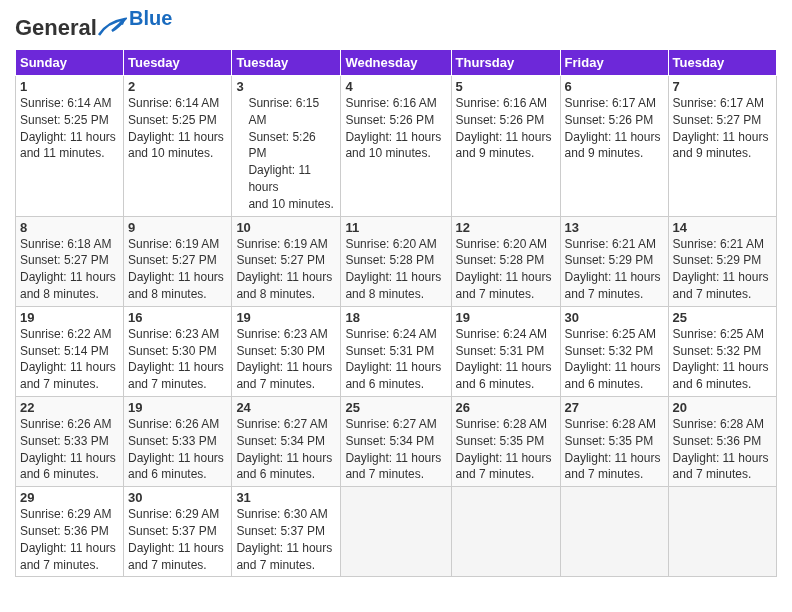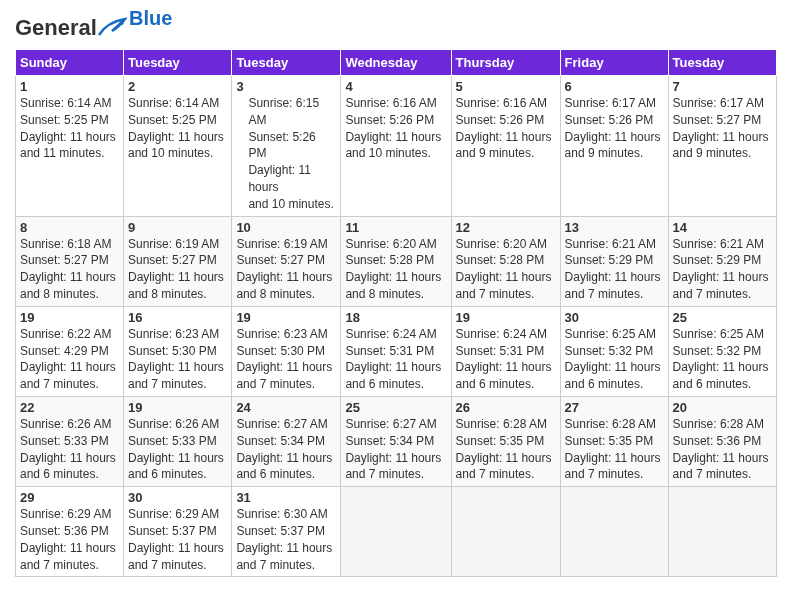--- a/index.html
+++ b/index.html
@@ -213,21 +213,21 @@
             <div class="day-info" style="white-space: pre-line;">Sunrise: 6:21 AM
 Sunset: 5:29 PM
 Daylight: 11 hours
 and 7 minutes.</div>
           </td>
         </tr>
         <tr>
           <td>
             <span class="day-num">19</span>
             <div class="day-info" style="white-space: pre-line;">Sunrise: 6:22 AM
-Sunset: 4:29 PM
+Sunset: 5:14 PM
 Daylight: 11 hours
 and 7 minutes.</div>
           </td>
           <td>
             <span class="day-num">16</span>
             <div class="day-info" style="white-space: pre-line;">Sunrise: 6:23 AM
 Sunset: 5:30 PM
 Daylight: 11 hours
 and 7 minutes.</div>
           </td>

